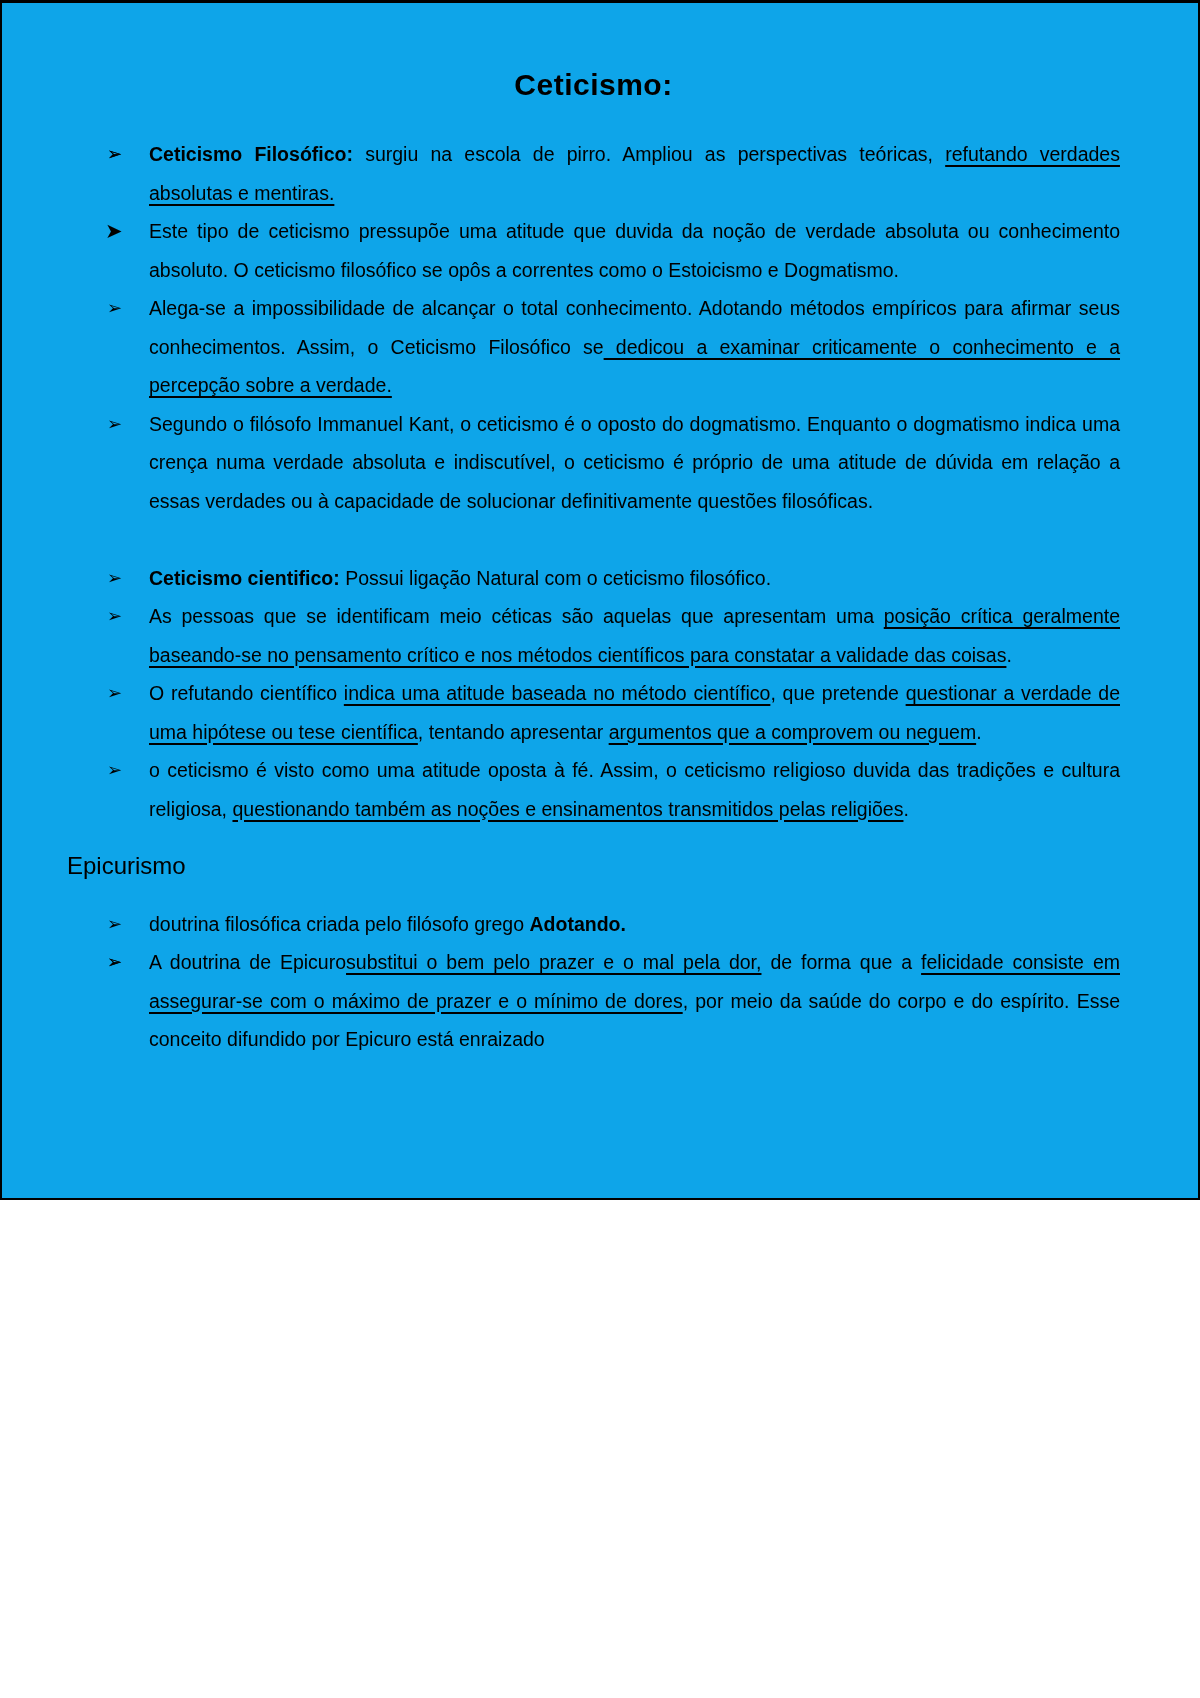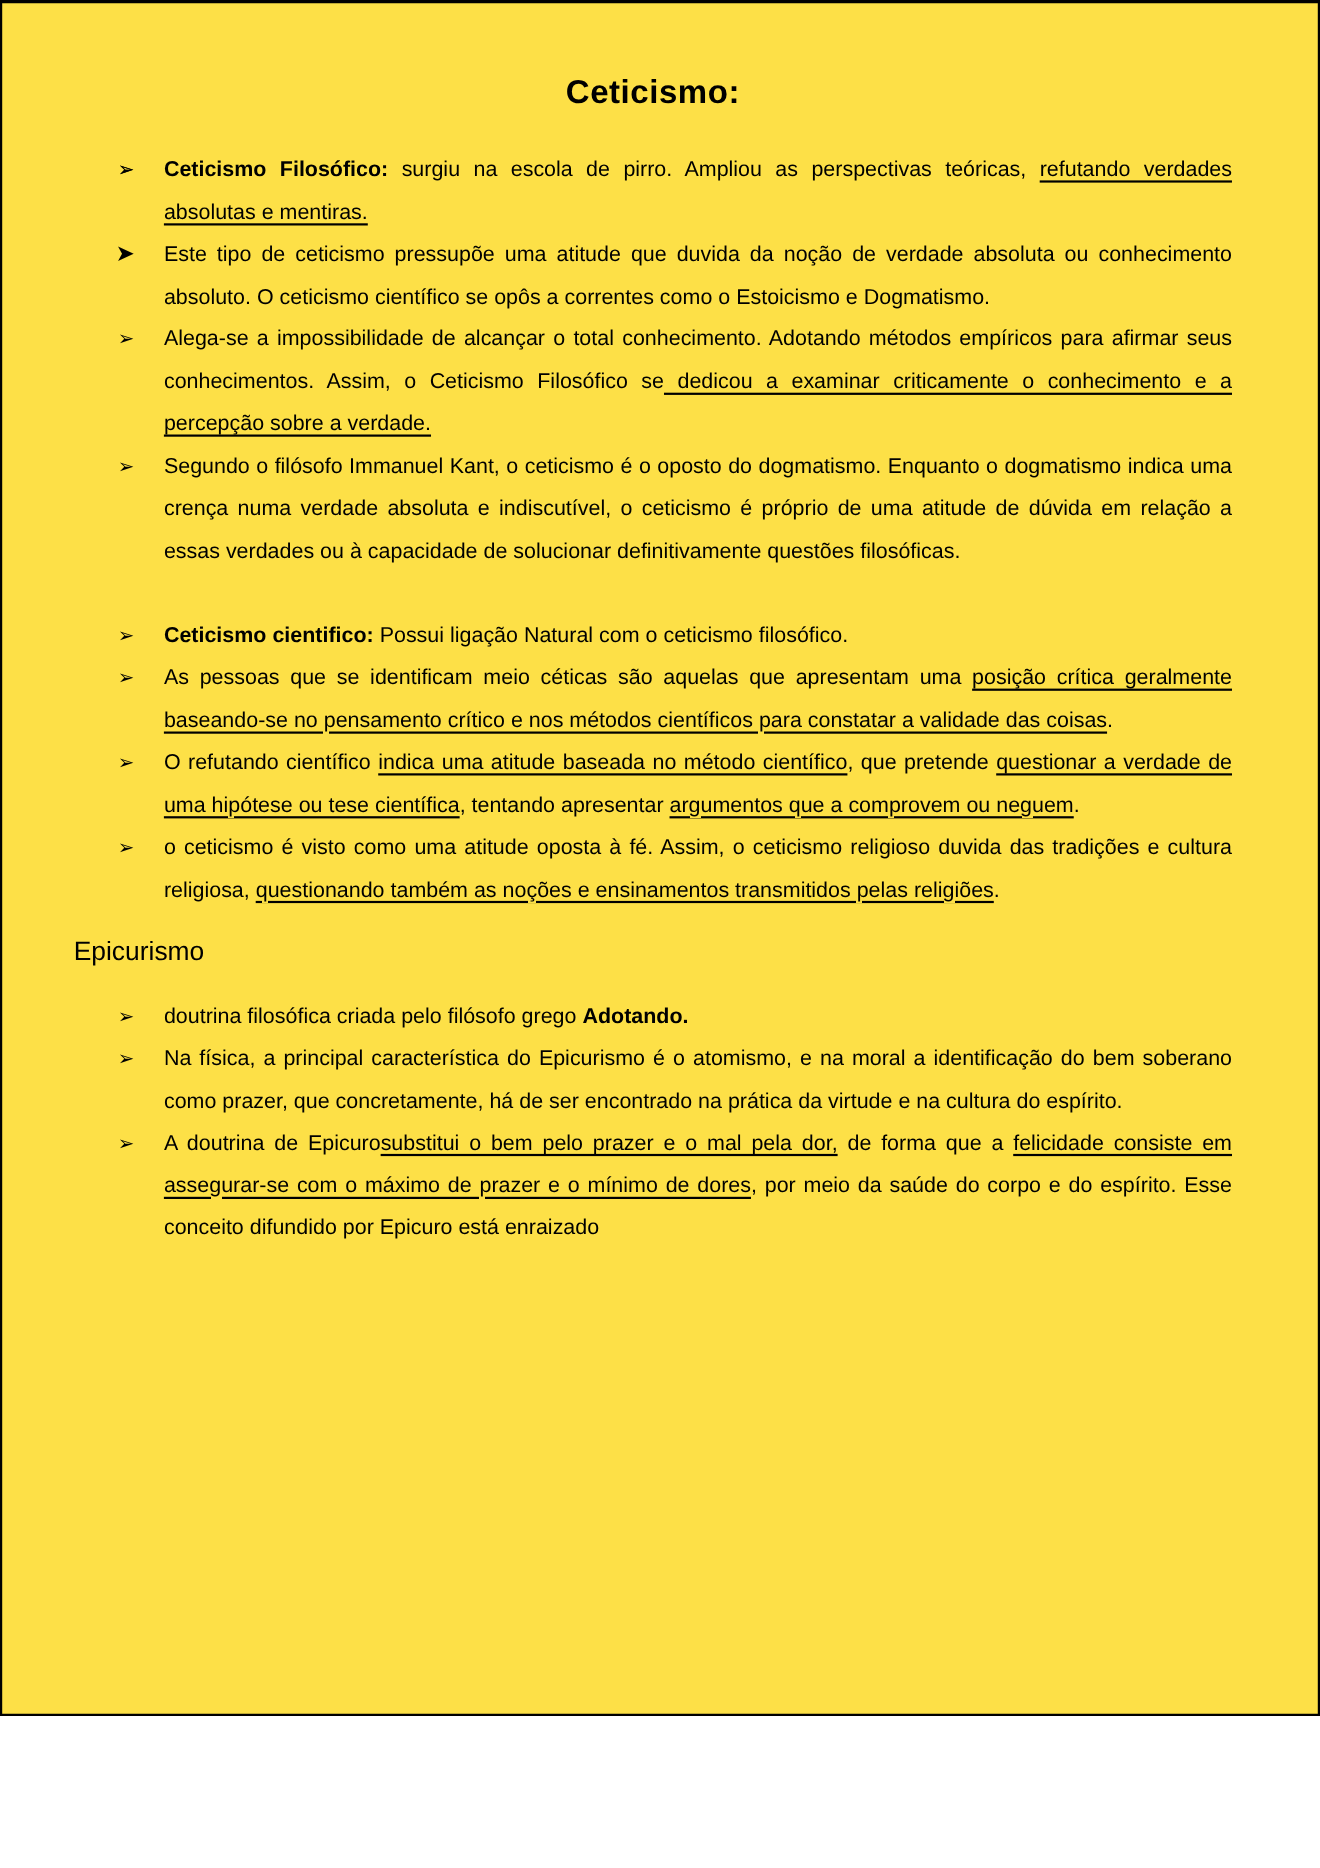--- a/index.html
+++ b/index.html
@@ -3,23 +3,23 @@
 <meta charset="utf-8">
 <style>
   html, body {
     margin: 0;
     padding: 0;
     background: #ffffff;
   }
   .page {
     position: relative;
     width: 1200px;
-    height: 1560px;
+    height: 1200px;
     box-sizing: border-box;
-    background: #fde047;
+    background: #0ea5e9;
     border: 2px solid #000000;
     border-top-width: 3px;
     overflow: hidden;
     font-family: "Liberation Sans", "DejaVu Sans", sans-serif;
     color: #000000;
   }
   .content {
     box-sizing: border-box;
     padding: 64px 78px 0 65px;
   }
@@ -78,39 +78,39 @@
 <div class="page">
   <div class="content">
 
     <h1 class="doc-title">Ceticismo:</h1>
 
     <ul class="bullets">
       <li><span class="marker">➢</span></li>
 
       <li><span class="marker">➢</span><span class="seg-b">Ceticismo Filosófico:</span><span> surgiu na escola de pirro. Ampliou as perspectivas teóricas, </span><span class="seg-u">refutando verdades absolutas e mentiras.</span></li>
 
-      <li><span class="marker solid">➤</span><span>Este tipo de ceticismo pressupõe uma atitude que duvida da noção de verdade absoluta ou conhecimento absoluto. O ceticismo científico se opôs a correntes como o Estoicismo e Dogmatismo.</span></li>
+      <li><span class="marker solid">➤</span><span>Este tipo de ceticismo pressupõe uma atitude que duvida da noção de verdade absoluta ou conhecimento absoluto. O ceticismo filosófico se opôs a correntes como o Estoicismo e Dogmatismo.</span></li>
 
       <li><span class="marker">➢</span><span>Alega-se a impossibilidade de alcançar o total conhecimento. Adotando métodos empíricos para afirmar seus conhecimentos. Assim, o Ceticismo Filosófico se</span><span class="seg-u"> dedicou a examinar criticamente o conhecimento e a percepção sobre a verdade.</span></li>
 
       <li><span class="marker">➢</span><span>Segundo o filósofo Immanuel Kant, o ceticismo é o oposto do dogmatismo. Enquanto o dogmatismo indica uma crença numa verdade absoluta e indiscutível, o ceticismo é próprio de uma atitude de dúvida em relação a essas verdades ou à capacidade de solucionar definitivamente questões filosóficas.</span></li>
 
       <li class="gap-before"><span class="marker">➢</span><span class="seg-b">Ceticismo cientifico:</span><span> Possui ligação Natural com o ceticismo filosófico.</span></li>
 
       <li><span class="marker">➢</span><span>As pessoas que se identificam meio céticas são aquelas que apresentam uma </span><span class="seg-u">posição crítica geralmente baseando-se no pensamento crítico e nos métodos científicos para constatar a validade das coisas</span><span>.</span></li>
 
       <li><span class="marker">➢</span><span>O refutando científico </span><span class="seg-u">indica uma atitude baseada no método científico</span><span>, que pretende </span><span class="seg-u">questionar a verdade de uma hipótese ou tese científica</span><span>, tentando apresentar </span><span class="seg-u">argumentos que a comprovem ou neguem</span><span>.</span></li>
 
       <li><span class="marker">➢</span><span>o ceticismo é visto como uma atitude oposta à fé. Assim, o ceticismo religioso duvida das tradições e cultura religiosa, </span><span class="seg-u">questionando também as noções e ensinamentos transmitidos pelas religiões</span><span>.</span></li>
     </ul>
 
     <div class="section-heading">Epicurismo</div>
 
     <ul class="bullets">
       <li><span class="marker">➢</span><span>doutrina filosófica criada pelo filósofo grego </span><span class="seg-b">Adotando.</span></li>
 
-      <li><span class="marker">➢</span><span>Na física, a principal característica do Epicurismo é o atomismo, e na moral a identificação do bem soberano como prazer, que concretamente, há de ser encontrado na prática da virtude e na cultura do espírito.</span></li>
+      <li><span class="marker">➢</span></li>
 
       <li><span class="marker">➢</span><span>A doutrina de Epicuro</span><span class="seg-u">substitui o bem pelo prazer e o mal pela dor,</span><span> de forma que a </span><span class="seg-u">felicidade consiste em assegurar-se com o máximo de prazer e o mínimo de dores</span><span>, por meio da saúde do corpo e do espírito. Esse conceito difundido por Epicuro está enraizado</span></li>
     </ul>
 
   </div>
 </div>
 
 </body></html>

